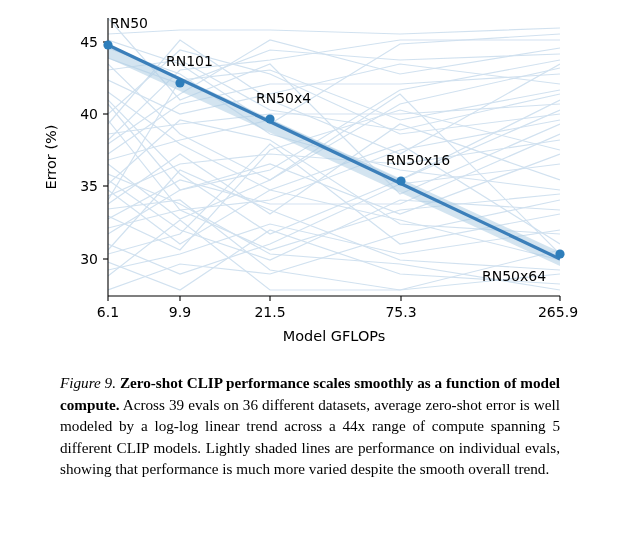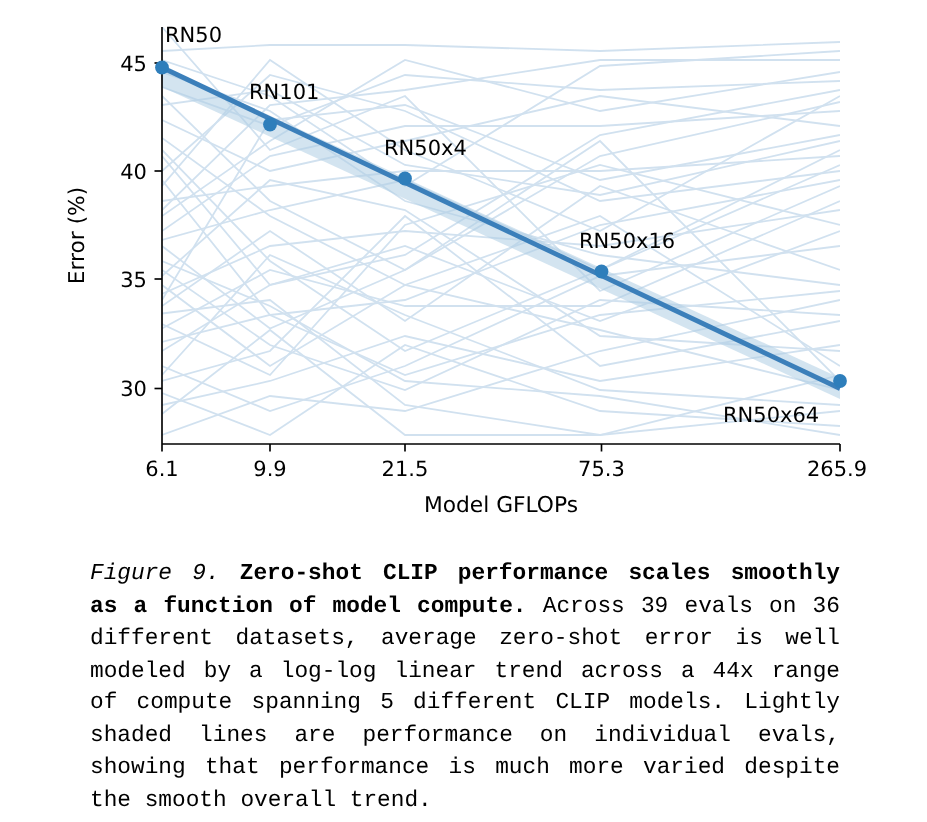--- a/index.html
+++ b/index.html
@@ -36,21 +36,21 @@
     font-family: "DejaVu Sans", sans-serif;
   }
   .point-label {
     font-family: "DejaVu Sans", sans-serif;
   }
   #caption {
     position: absolute;
     left: 60px;
     top: 372px;
     width: 500px;
-    font-family: Liberation Mono, monospace;
+    font-family: Liberation Serif, serif;
     font-size: 15.2px;
     line-height: 1.42;
     text-align: justify;
     color: #000000;
   }
   #caption .figno {
     font-style: italic;
   }
   #caption .figtitle {
     font-weight: bold;

